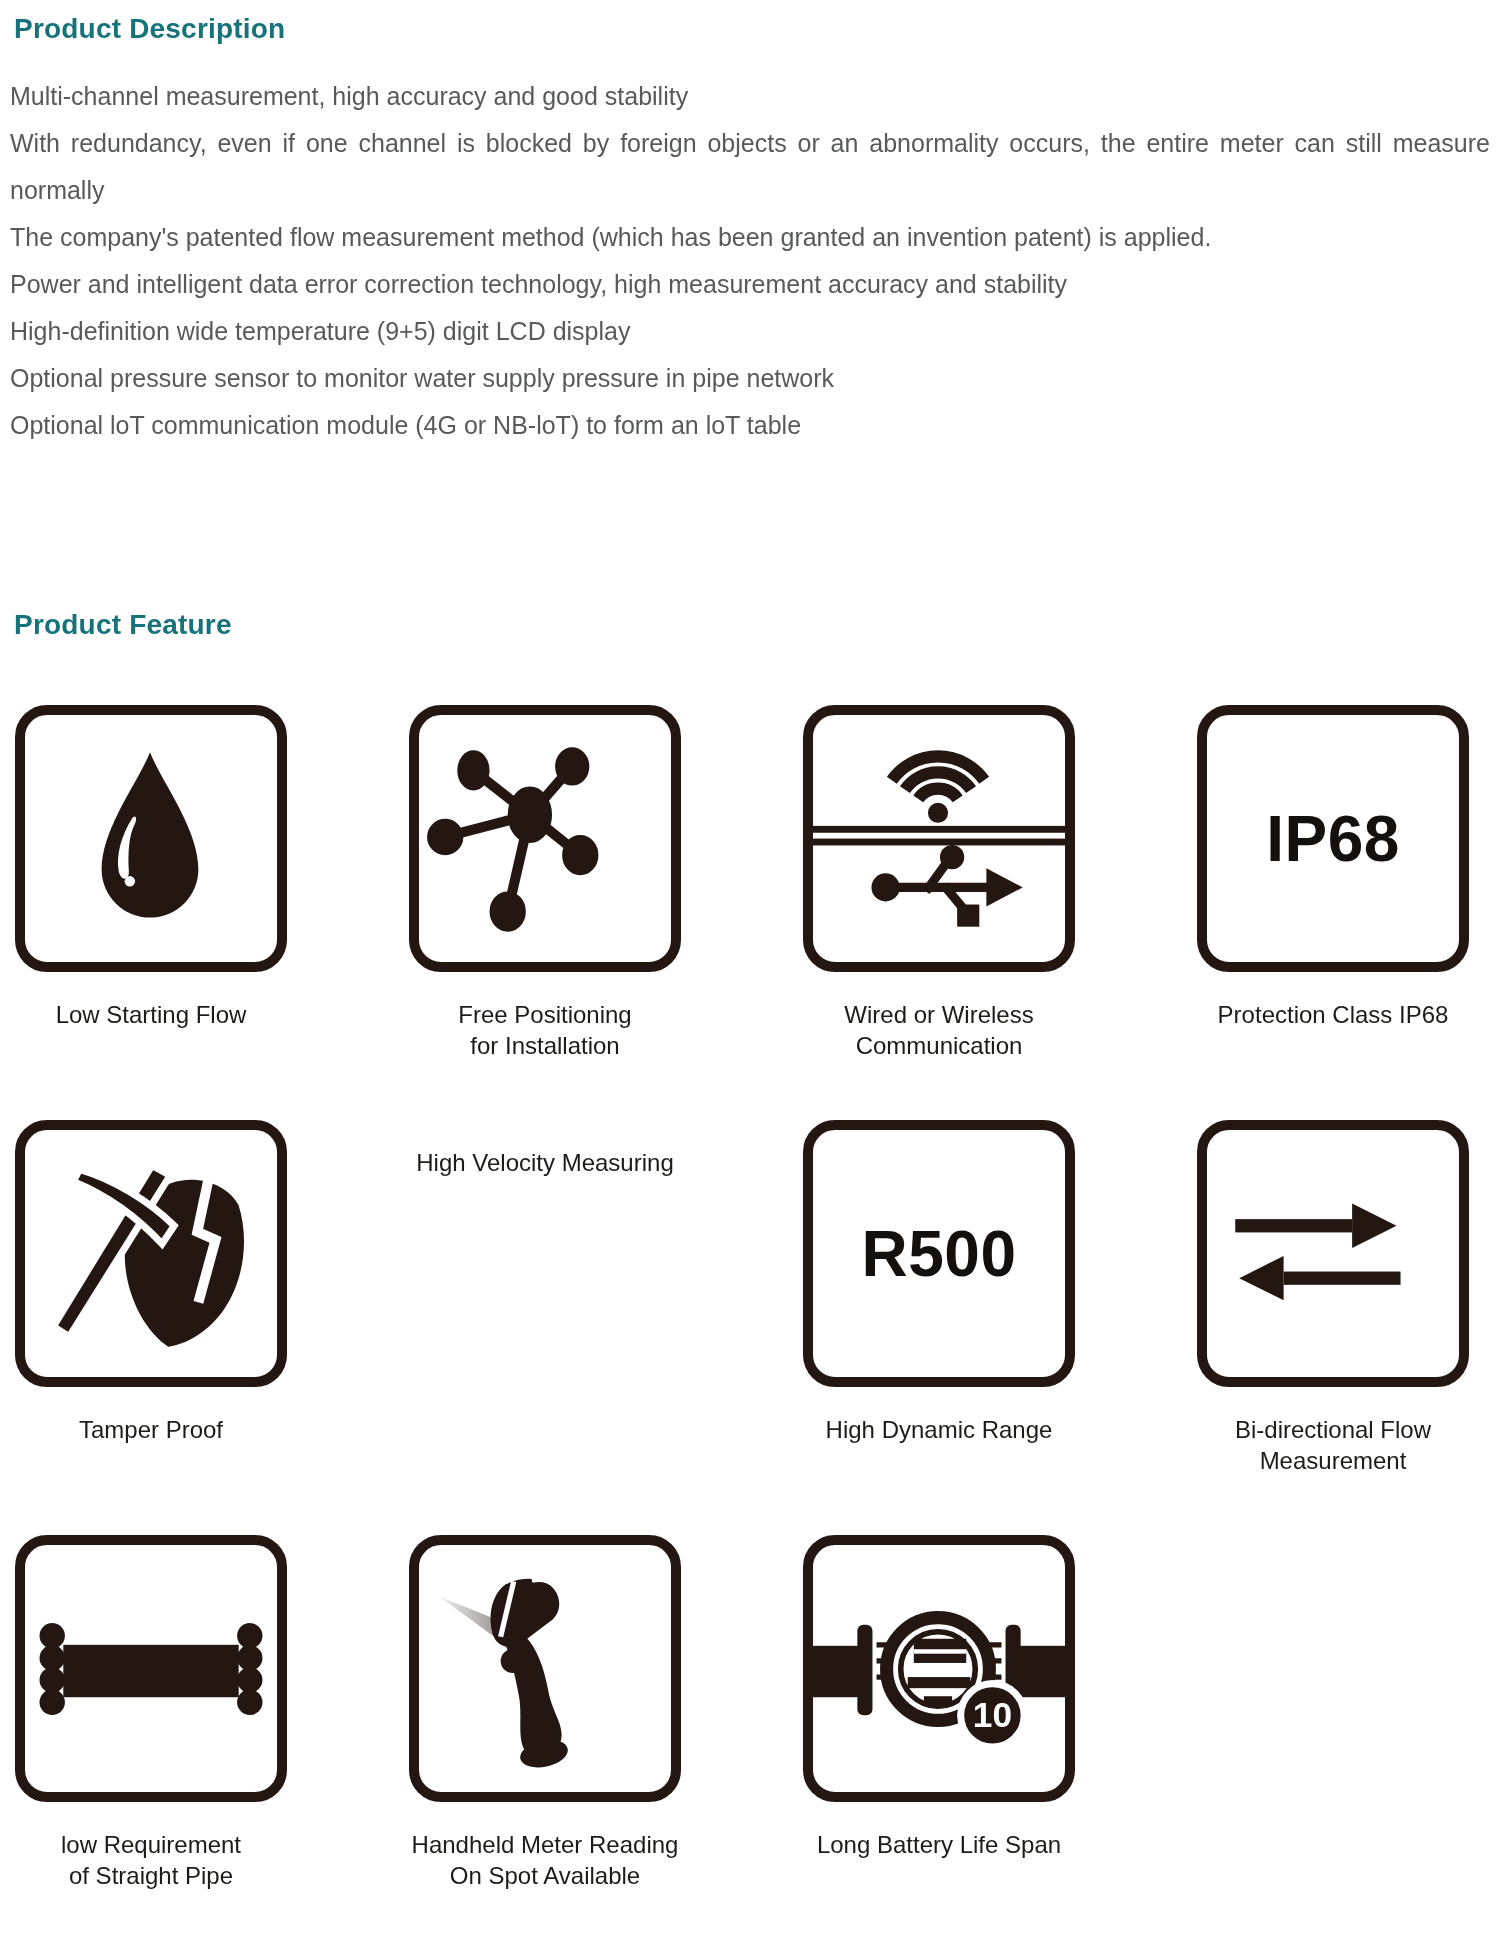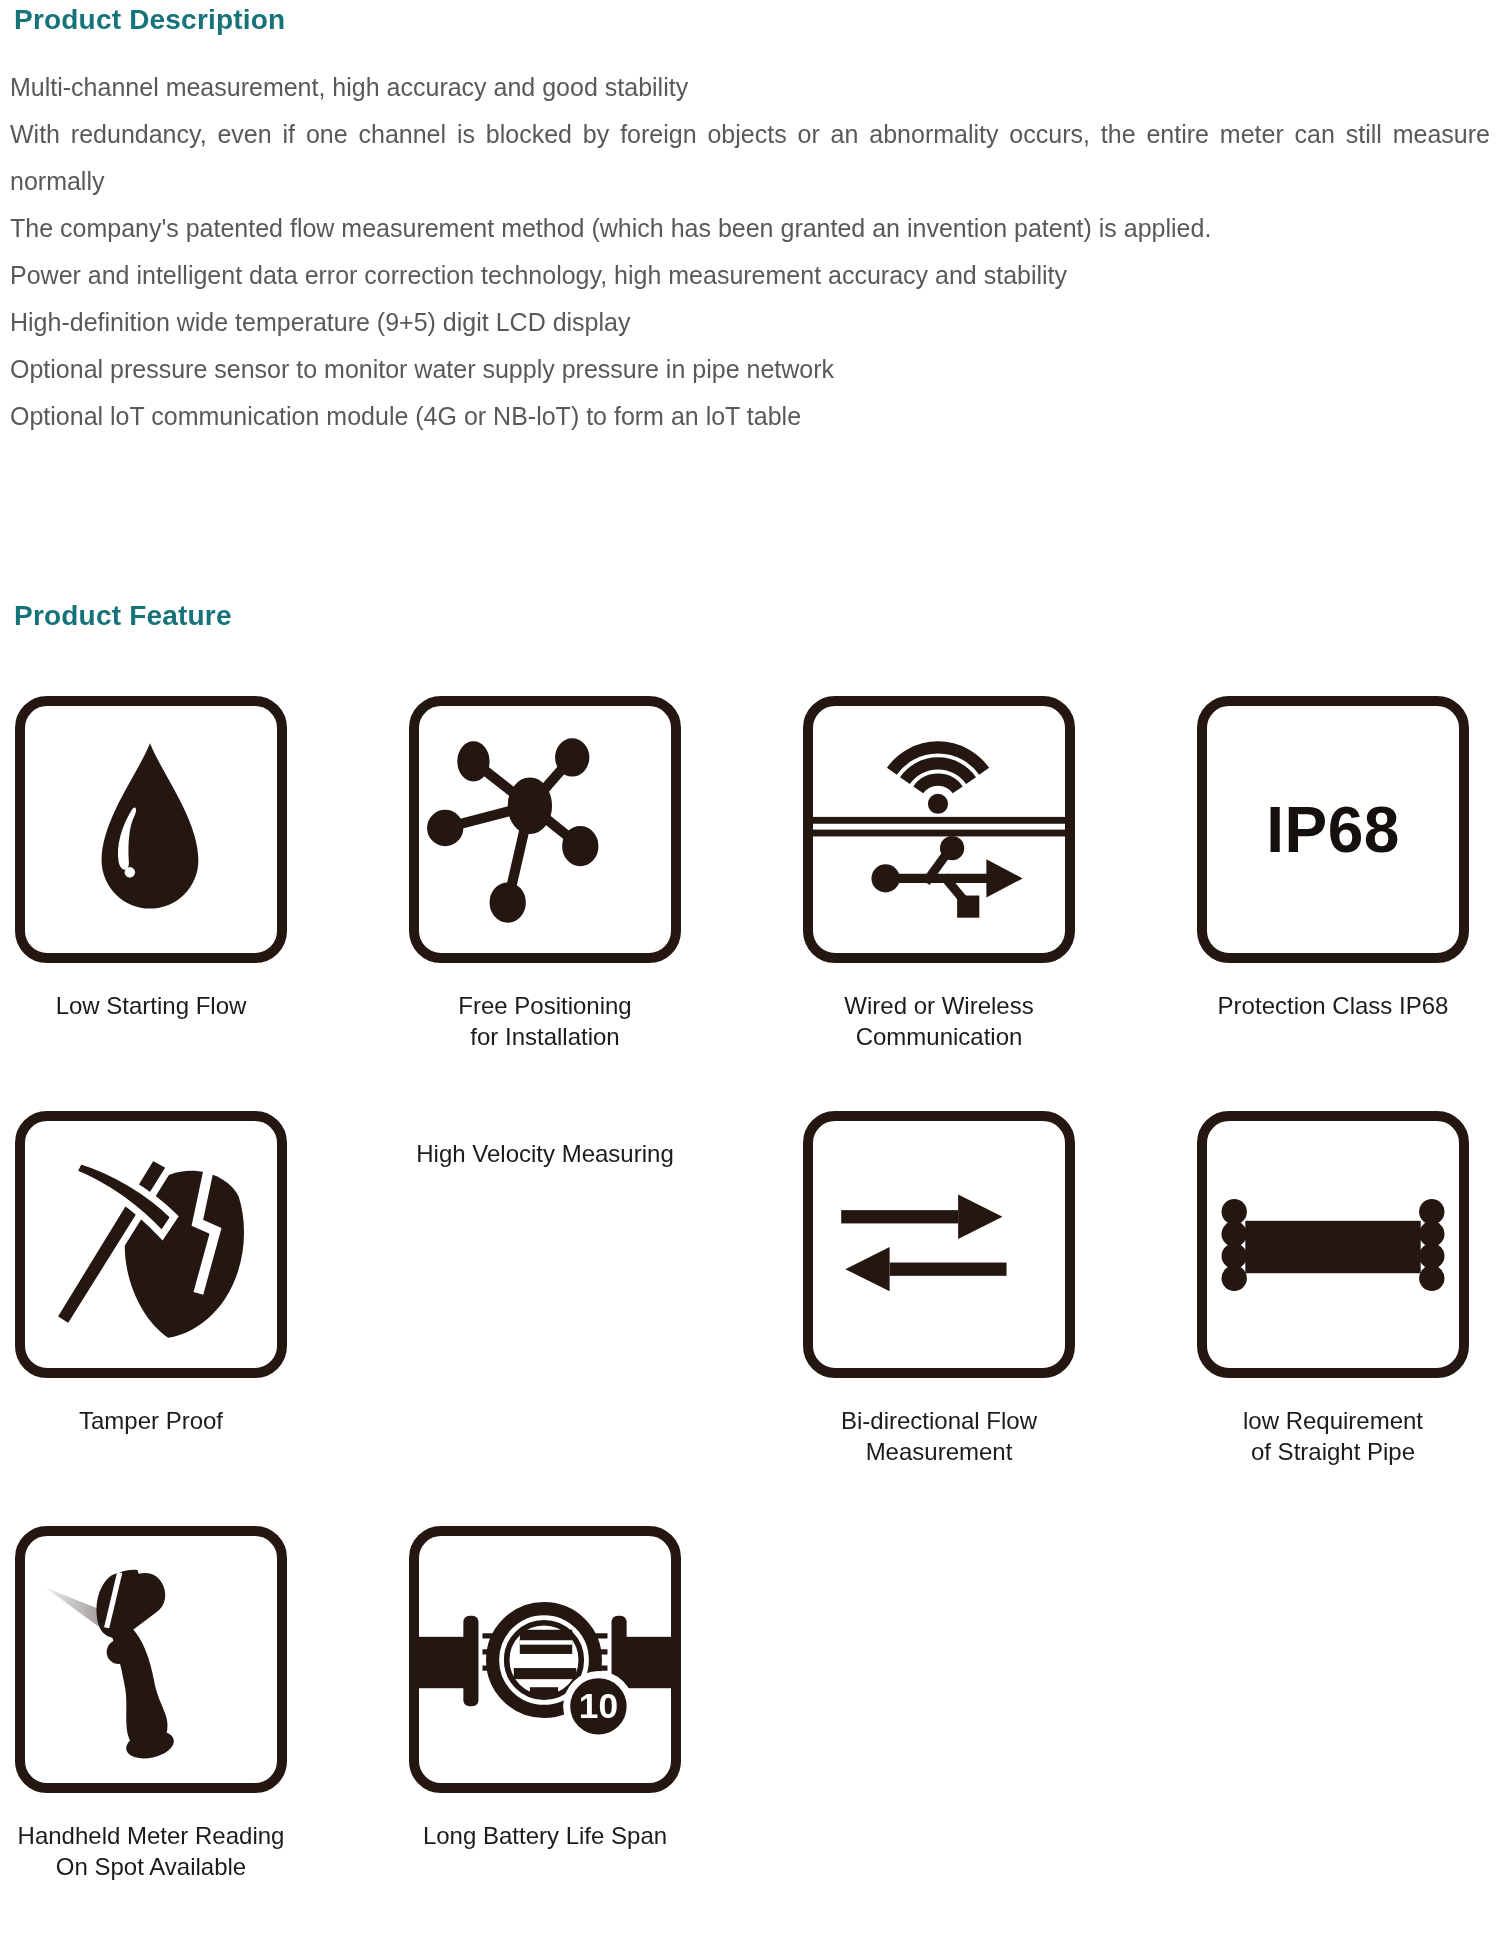--- a/index.html
+++ b/index.html
@@ -1,21 +1,21 @@
 <!DOCTYPE html>
 <html><head>
 <meta charset="utf-8">
 <style>
   * { margin:0; padding:0; box-sizing:border-box; }
   html,body { background:#ffffff; }
   body {
     width:1500px; height:1939px; overflow:hidden;
     font-family:"Liberation Sans", sans-serif;
   }
-  .page { padding:4px 10px 0 10px; }
+  .page { padding:13px 10px 0 10px; }
 
   .section-heading {
     color:#17737a; font-size:28px; font-weight:600;
     letter-spacing:0.2px; margin-left:4px;
   }
   .description-heading { margin-bottom:28px; }
   .feature-heading { margin-top:160px; }
 
   .description-text { width:1480px; }
   .description-text p {
@@ -168,20 +168,29 @@
       </div>
     </div>
 
     <div class="feature-card">
       <div class="feature-label">
         <span>High Velocity Measuring</span>
         <span></span>
       </div>
     </div>
 
+    <div class="feature-card">
+      <div class="icon-box">
+        <div class="icon-text">R500</div>
+      </div>
+      <div class="feature-label">
+        <span>High Dynamic Range</span>
+        <span></span>
+      </div>
+    </div>
 
     <div class="feature-card">
       <div class="icon-box">
         <svg class="icon-svg" viewBox="0 0 125 100">
           <g fill="#241712">
             <rect x="14" y="32.7" width="58" height="6.6"></rect>
             <polygon points="72,25 94,36 72,47"></polygon>
             <rect x="38" y="58.7" width="58" height="6.6"></rect>
             <polygon points="38,51 16,62 38,73"></polygon>
           </g>

